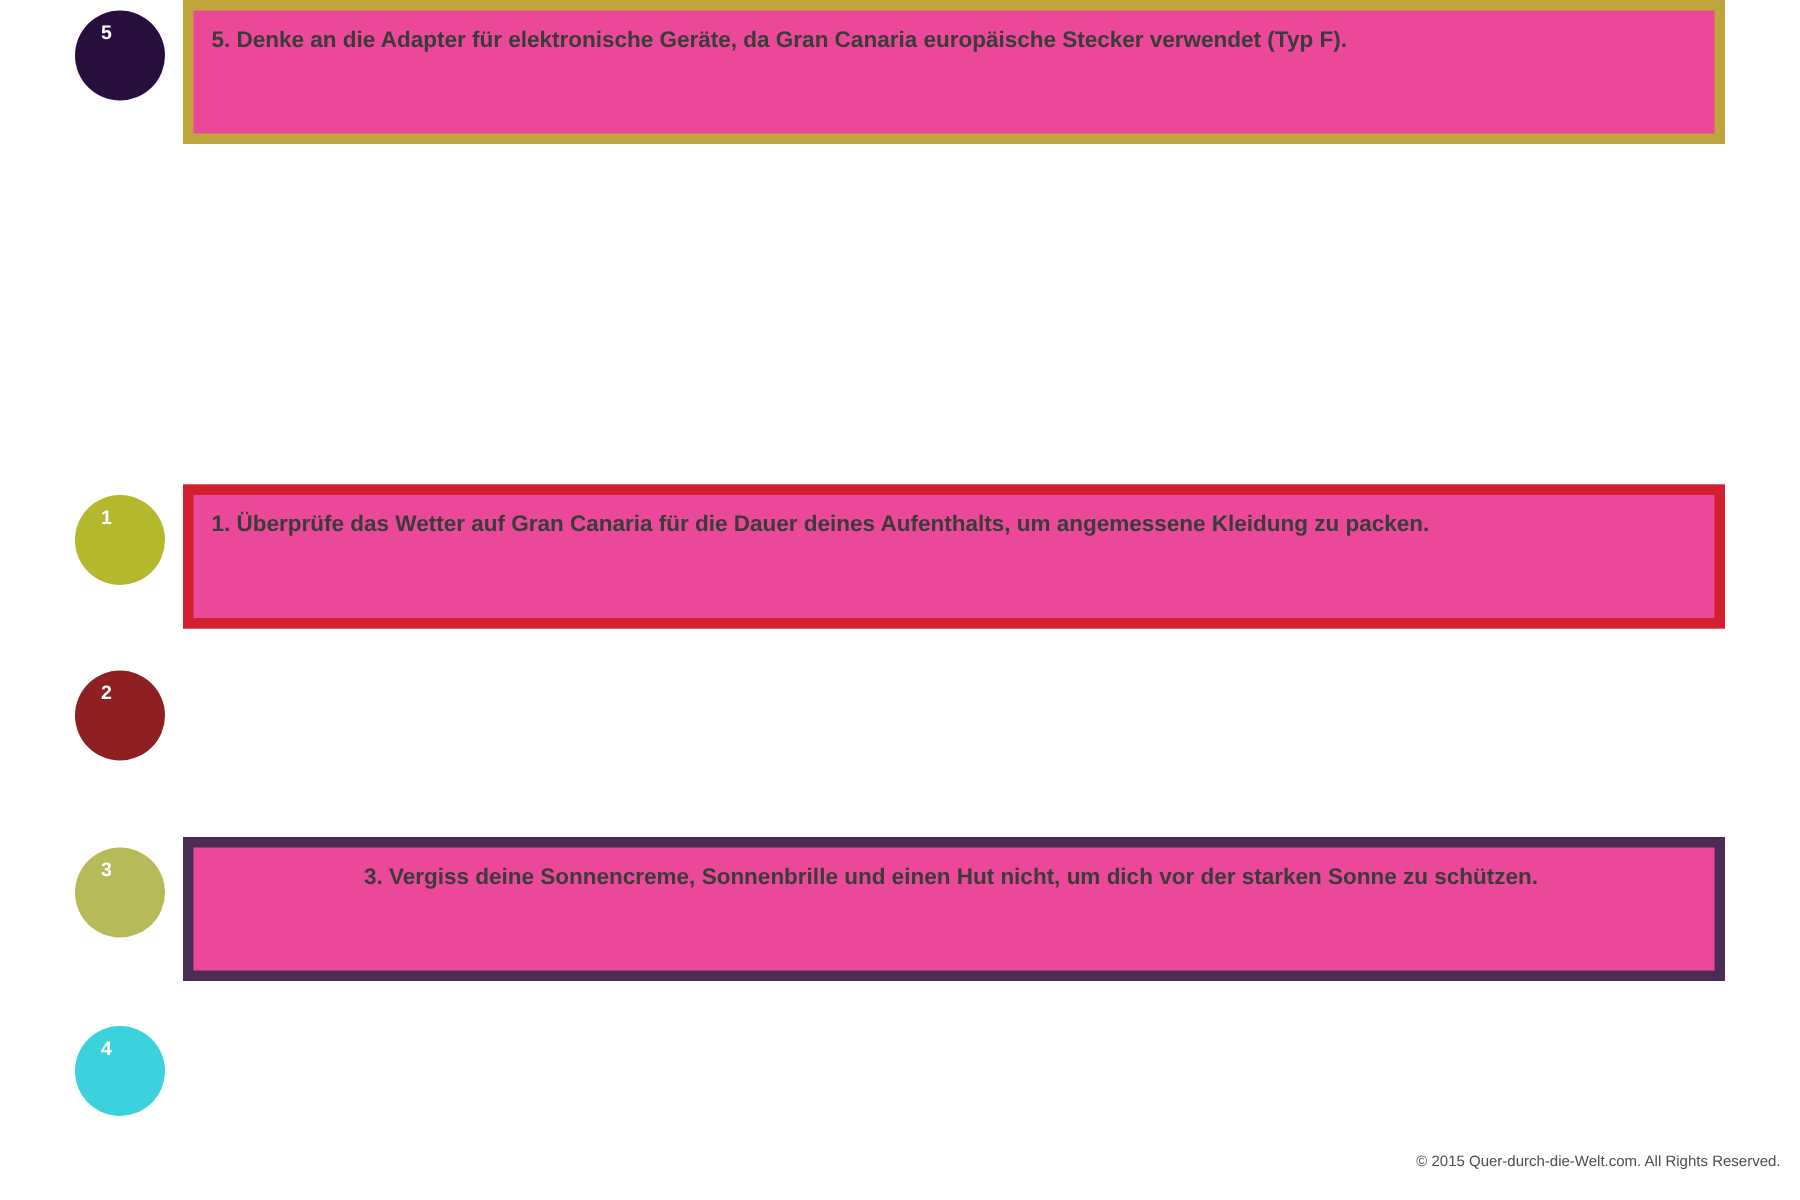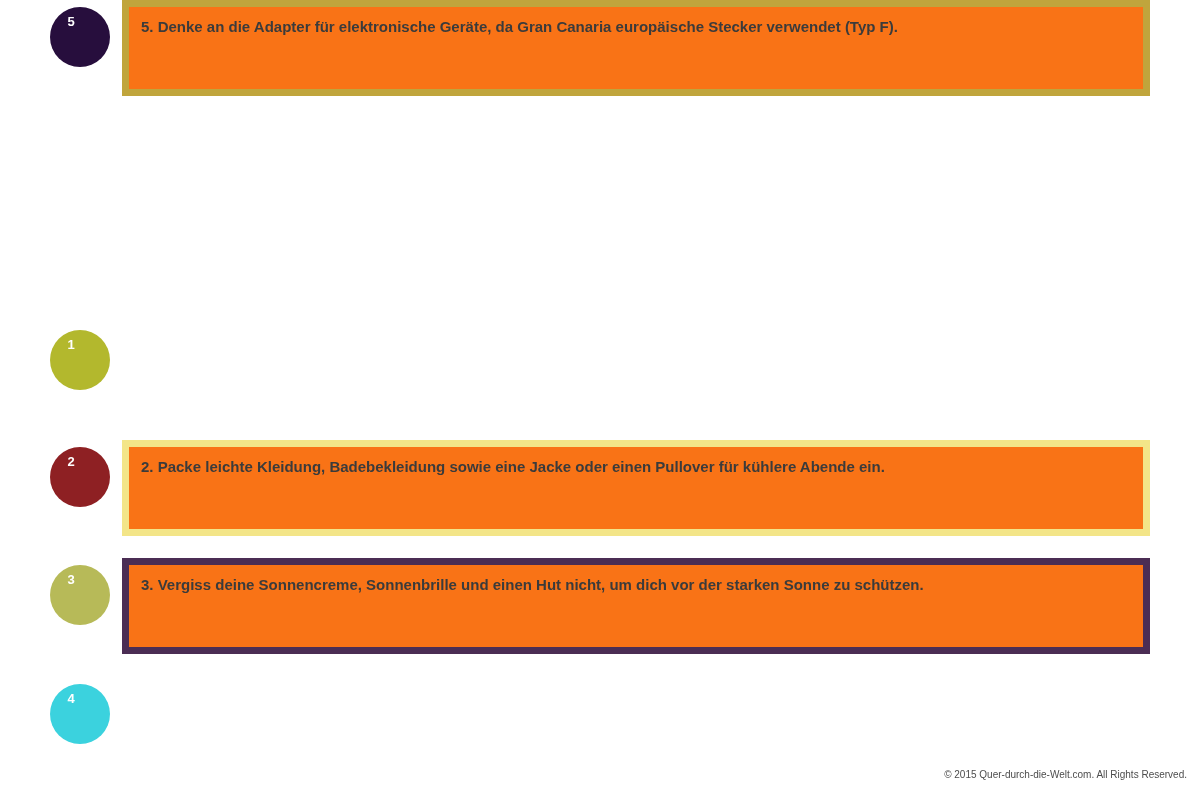--- a/index.html
+++ b/index.html
@@ -56,21 +56,21 @@
     font-weight: bold;
     color: #ffffff;
   }
   .box {
     position: absolute;
     left: 122px;
     top: 0;
     width: 1028px;
     height: 96px;
     box-sizing: border-box;
-    background: #f97316;
+    background: #ec4899;
     border: 7px solid #cccccc;
   }
   .box .text {
     padding: 11px 16px 0 12px;
     font-size: 15px;
     font-weight: bold;
     color: #3b3b3b;
     line-height: 1.25;
   }
   .footer {
@@ -86,36 +86,36 @@
 <body>
 
 <div class="canvas" style="background: rgb(255, 255, 255);">
 
   <div class="title" style="color: rgb(51, 51, 51);">11. Koffer packen für Gran Canaria: Schritt-für-Schritt Anleitung</div>
 
   <div class="step">
     <div class="circle" style="background: rgb(179, 184, 45);">
       <span class="num">1</span>
     </div>
+    <div class="box" style="border-color: rgb(210, 32, 47);">
+      <div class="text">1. Überprüfe das Wetter auf Gran Canaria für die Dauer deines Aufenthalts, um angemessene Kleidung zu packen.</div>
+    </div>
   </div>
 
   <div class="step">
     <div class="circle" style="background: rgb(142, 32, 35);">
       <span class="num">2</span>
-    </div>
-    <div class="box" style="border-color: rgb(243, 229, 136);">
-      <div class="text">2. Packe leichte Kleidung, Badebekleidung sowie eine Jacke oder einen Pullover für kühlere Abende ein.</div>
     </div>
   </div>
 
   <div class="step">
     <div class="circle" style="background: rgb(183, 186, 88);">
       <span class="num">3</span>
     </div>
-    <div class="box" style="border-color: rgb(75, 45, 84);">
+    <div class="box" style="border-color: rgb(75, 45, 84); text-align: center;">
       <div class="text">3. Vergiss deine Sonnencreme, Sonnenbrille und einen Hut nicht, um dich vor der starken Sonne zu schützen.</div>
     </div>
   </div>
 
   <div class="step">
     <div class="circle" style="background: rgb(59, 210, 222);">
       <span class="num">4</span>
     </div>
   </div>
 

